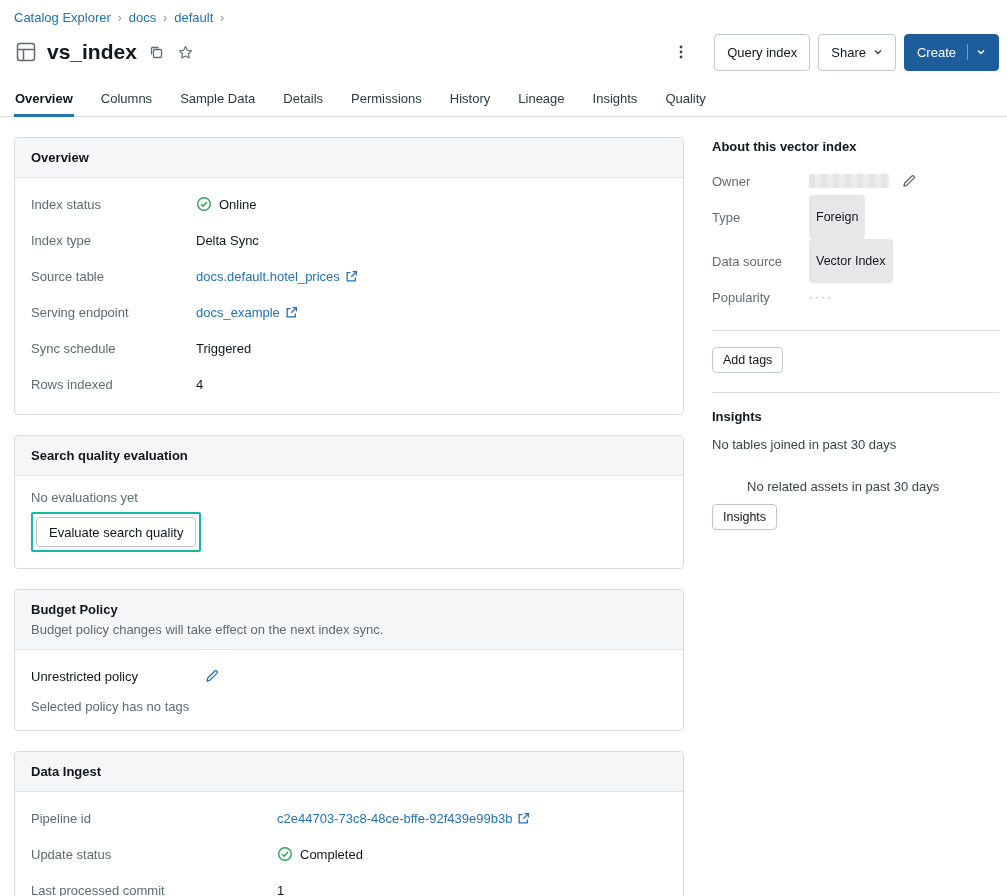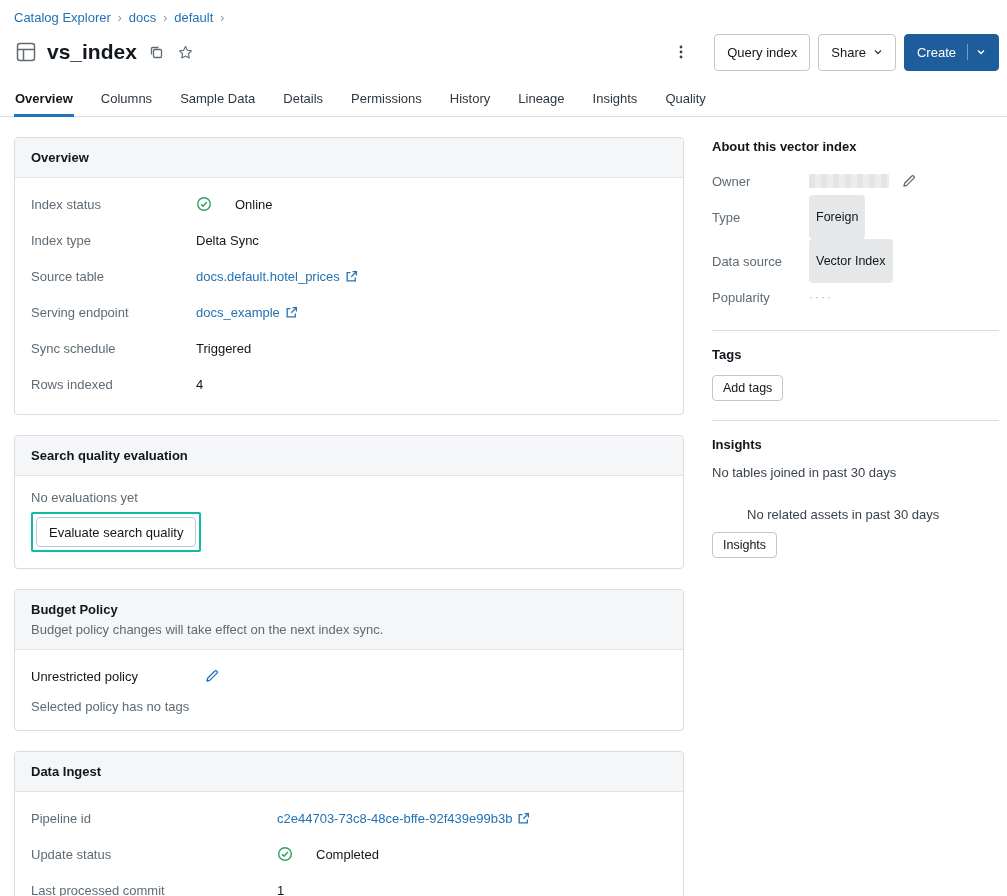--- a/index.html
+++ b/index.html
@@ -43,21 +43,21 @@
 
   
   .card{border:1px solid #D8DCE0;border-radius:4px;background:#fff;overflow:hidden;}
   .card-header{background:#F5F6F7;border-bottom:1px solid #E2E5E8;padding:12px 16px;}
   .card-title{font-weight:700;font-size:13px;color:#11171C;}
   .card-sub{color:#5F6B74;margin-top:5px;}
   .card-body{padding:8px 16px 12px;}
   .kv-row{display:flex;align-items:center;min-height:36px;}
   .kv-label{flex:0 0 165px;color:#5F6B74;display:flex;align-items:center;gap:6px;}
   .di .kv-label{flex:0 0 246px;}
-  .kv-value{display:flex;align-items:center;gap:23px;color:#11171C;}
+  .kv-value{display:flex;align-items:center;gap:7px;color:#11171C;}
   .link{display:inline-flex;align-items:center;gap:5px;cursor:pointer;}
 
   .sq-empty{color:#5F6B74;margin:6px 0 7px;}
   .red-box{display:inline-block;border:2px solid #14b8a6;padding:3px;border-radius:2px;margin-bottom:4px;}
 
   .policy-row{display:flex;align-items:center;padding:8px 0 2px;}
   .policy-name{color:#11171C;}
   .policy-edit{color:#2272B4;margin-left:64px;cursor:pointer;background:none;border:none;padding:2px;display:flex;}
   .policy-tags{color:#5F6B74;margin-top:11px;padding-bottom:4px;}
 
@@ -318,21 +318,20 @@
     </div>
     <div class="side-row">
       <div class="side-label">Popularity</div>
       <div class="side-value">
         <span class="popularity">····</span>
       </div>
     </div>
 
     <hr class="side-divider">
 
-    <div class="side-title">Tags</div>
     <button class="btn btn-sm">Add tags</button>
 
     <hr class="side-divider">
 
     <div class="side-title">Insights</div>
     <div class="insight-line">No tables joined in past 30 days</div>
     <div class="insight-line last">No related assets in past 30 days</div>
     <button class="btn btn-sm">Insights</button>
   </aside>
 

